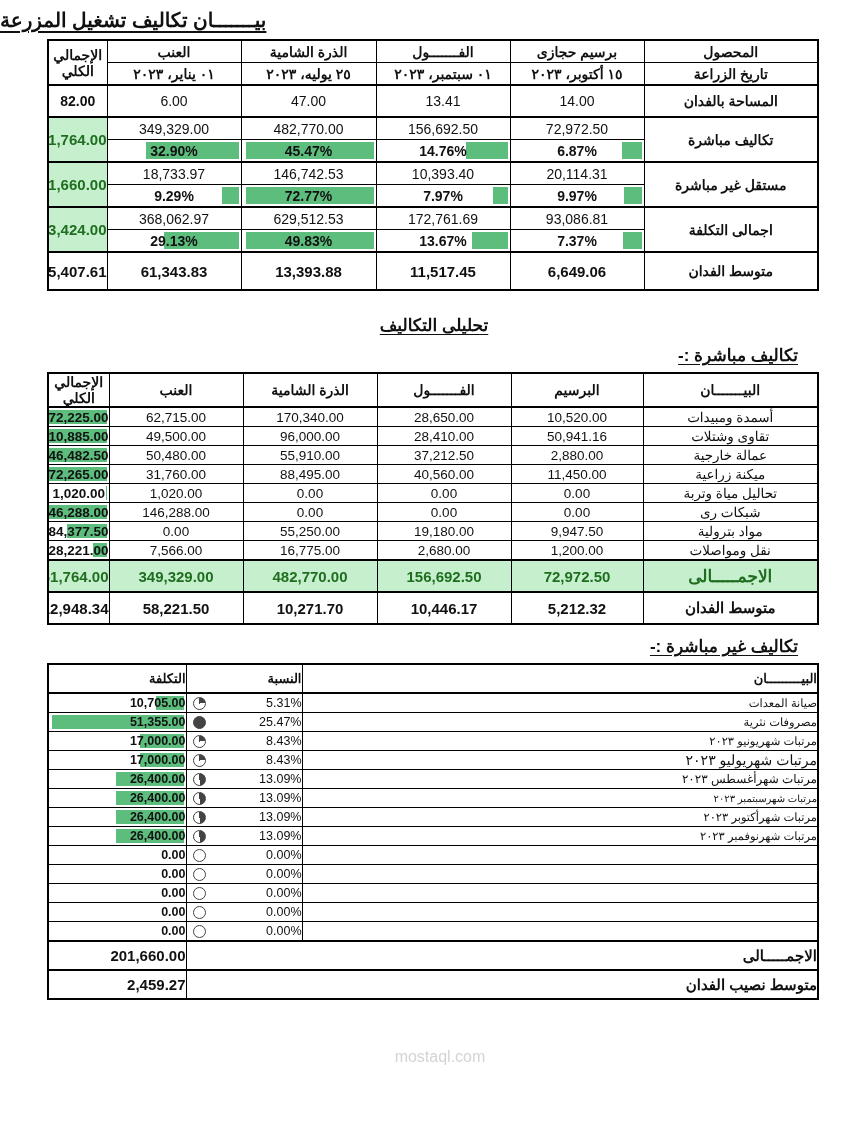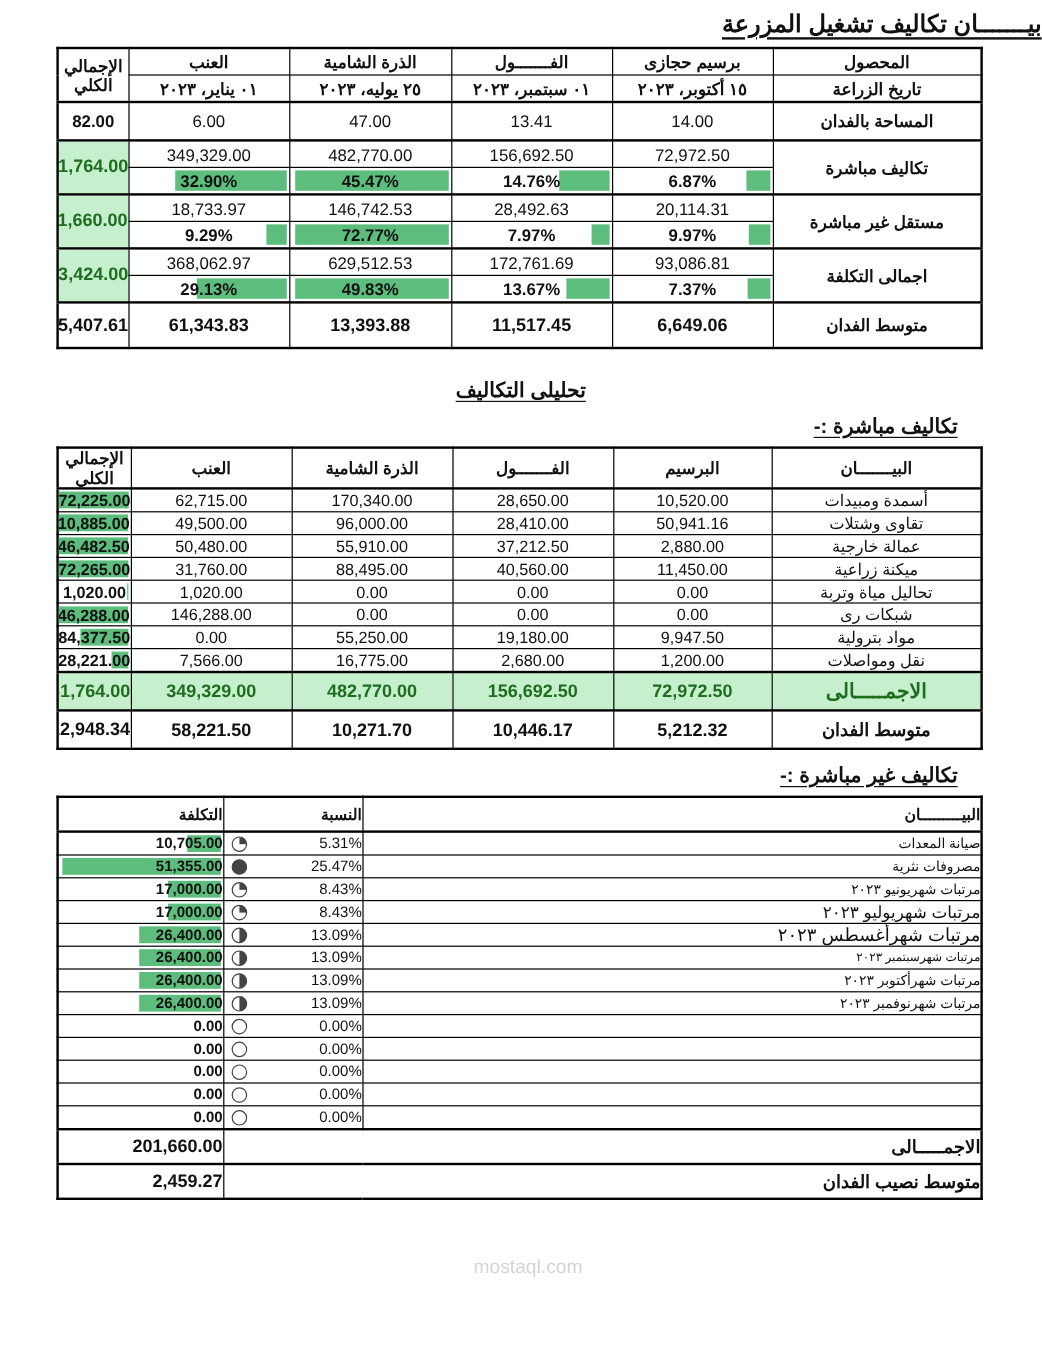--- a/index.html
+++ b/index.html
@@ -1,17 +1,17 @@
 <!DOCTYPE html>
 <html><head>
 <meta charset="utf-8">
 <style>
   html, body { margin: 0; padding: 0; background: #ffffff; }
   body { width: 868px; height: 1123px; position: relative; font-family: "Liberation Sans", sans-serif; color: #111; overflow: hidden; }
-  .title { position: absolute; top: 8px; left: 0; width: 868px; text-align: right; font-weight: bold; font-size: 20px; }
+  .title { position: absolute; top: 8px; left: 0; width: 868px; text-align: left; font-weight: bold; font-size: 20px; }
   .title span { text-decoration: underline; text-underline-offset: 4px; }
   table { border-collapse: collapse; position: absolute; direction: rtl; table-layout: fixed; }
   td, th { border: 1px solid #000; text-align: center; padding: 0; font-size: 14px; position: relative; overflow: hidden; }
   .thick { border: 2px solid #000; }
   .bold { font-weight: bold; }
   .green-bg { background: #c6efce; }
   .green-text { color: #1f6e1f; font-weight: bold; }
   .bar { position: absolute; top: 2px; bottom: 2px; right: 2px; background: #5cbd7d; z-index: 0; }
   .cell-txt { position: relative; z-index: 1; }
   
@@ -83,21 +83,21 @@
   </tr>
   <tr class="pct-row">
     <td class="bold"><div class="bar" style="width: 19.3393px;"></div><span class="cell-txt">6.87%</span></td>
     <td class="bold"><div class="bar" style="width: 41.55px;"></div><span class="cell-txt">14.76%</span></td>
     <td class="bold"><div class="bar" style="width: 128px;"></div><span class="cell-txt">45.47%</span></td>
     <td class="bold"><div class="bar" style="width: 92.6149px;"></div><span class="cell-txt">32.90%</span></td>
   </tr>
   <tr style="border-top:2px solid #000">
     <td rowspan="2" class="bold">مستقل غير مباشرة</td>
     <td>20,114.31</td>
-    <td>28,492.63</td>
+    <td>10,393.40</td>
     <td>146,742.53</td>
     <td>18,733.97</td>
     <td rowspan="2" class="green-bg green-text" style="font-size:15px">201,660.00</td>
   </tr>
   <tr class="pct-row">
     <td class="bold"><div class="bar" style="width: 17.5369px;"></div><span class="cell-txt">9.97%</span></td>
     <td class="bold"><div class="bar" style="width: 14.019px;"></div><span class="cell-txt">7.97%</span></td>
     <td class="bold"><div class="bar" style="width: 128px;"></div><span class="cell-txt">72.77%</span></td>
     <td class="bold"><div class="bar" style="width: 16.3408px;"></div><span class="cell-txt">9.29%</span></td>
   </tr>
@@ -264,21 +264,21 @@
         <td style="font-size:11.5px">مرتبات شهريونيو ٢٠٢٣</td>
         <td><span class="pie" style="background: conic-gradient(rgb(68, 68, 68) 0deg, rgb(68, 68, 68) 90deg, rgb(255, 255, 255) 90deg, rgb(255, 255, 255) 360deg);"></span><span>8.43%</span></td>
         <td class="bold"><div class="bar" style="width: 43.6958px;"></div><span class="cell-txt">17,000.00</span></td>
       </tr>
       <tr>
         <td style="font-size:14px">مرتبات شهريوليو ٢٠٢٣</td>
         <td><span class="pie" style="background: conic-gradient(rgb(68, 68, 68) 0deg, rgb(68, 68, 68) 90deg, rgb(255, 255, 255) 90deg, rgb(255, 255, 255) 360deg);"></span><span>8.43%</span></td>
         <td class="bold"><div class="bar" style="width: 43.6958px;"></div><span class="cell-txt">17,000.00</span></td>
       </tr>
       <tr>
-        <td style="font-size:15px">مرتبات شهرأغسطس ٢٠٢٣</td>
+        <td style="font-size:12px">مرتبات شهرأغسطس ٢٠٢٣</td>
         <td><span class="pie" style="background: conic-gradient(rgb(68, 68, 68) 0deg, rgb(68, 68, 68) 180deg, rgb(255, 255, 255) 180deg, rgb(255, 255, 255) 360deg);"></span><span>13.09%</span></td>
         <td class="bold"><div class="bar" style="width: 67.8571px;"></div><span class="cell-txt">26,400.00</span></td>
       </tr>
       <tr>
         <td style="font-size:10px">مرتبات شهرسبتمبر ٢٠٢٣</td>
         <td><span class="pie" style="background: conic-gradient(rgb(68, 68, 68) 0deg, rgb(68, 68, 68) 180deg, rgb(255, 255, 255) 180deg, rgb(255, 255, 255) 360deg);"></span><span>13.09%</span></td>
         <td class="bold"><div class="bar" style="width: 67.8571px;"></div><span class="cell-txt">26,400.00</span></td>
       </tr>
       <tr>
         <td style="font-size:11.5px">مرتبات شهرأكتوبر ٢٠٢٣</td>

